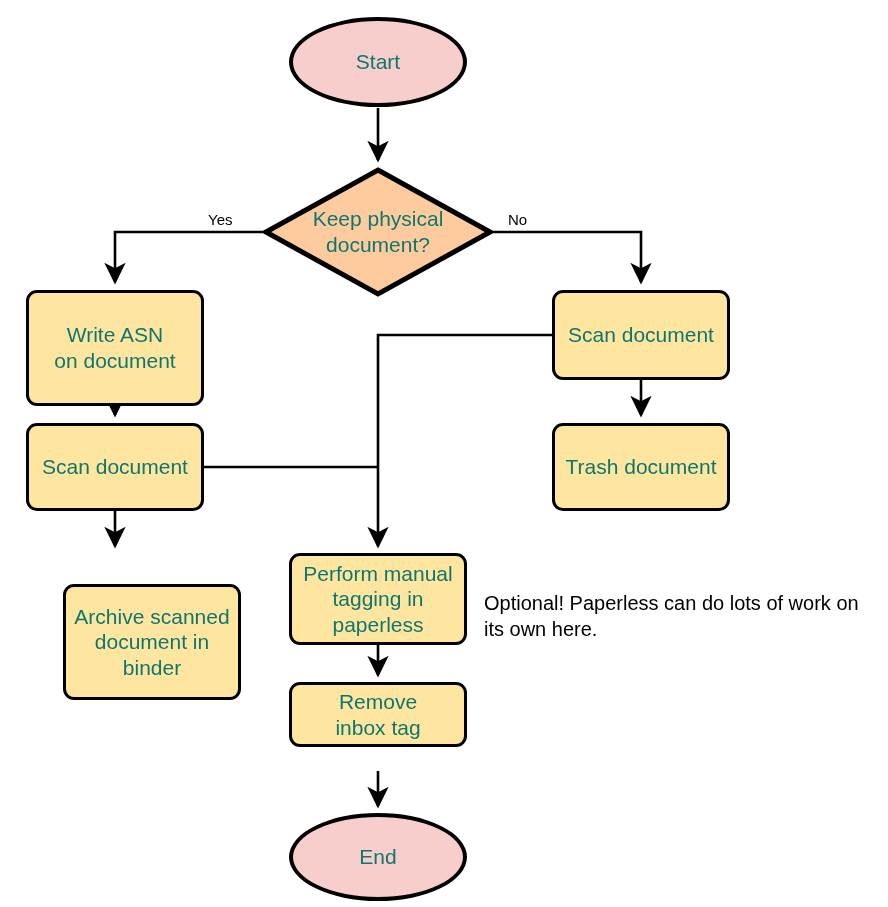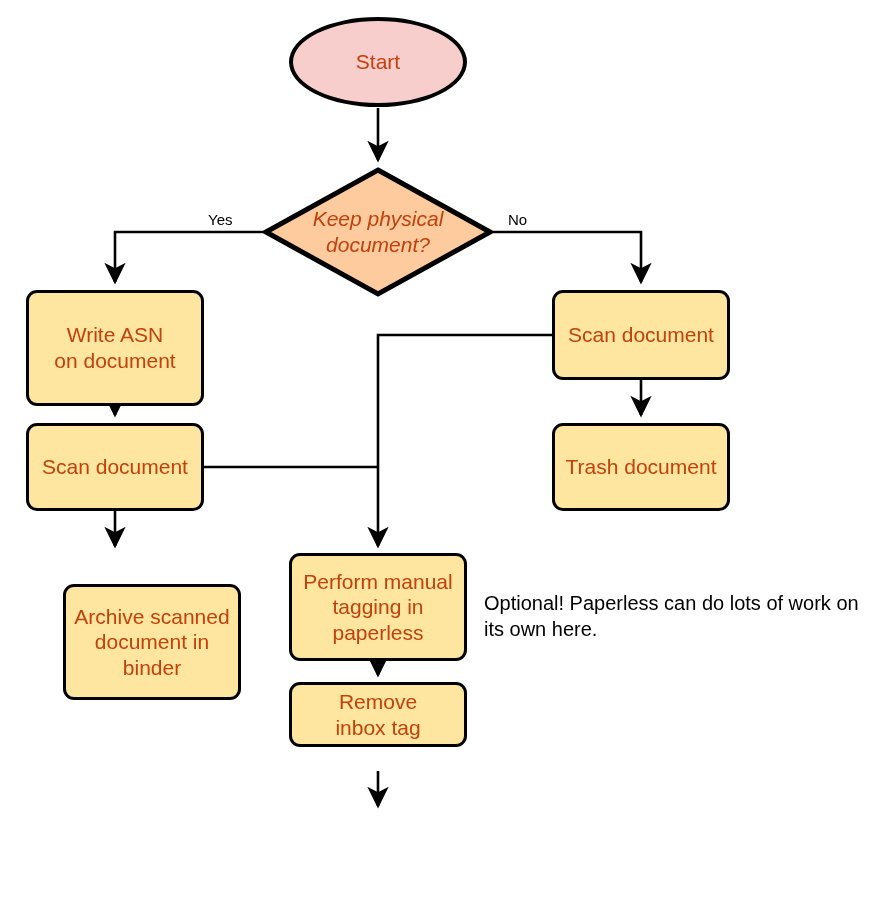--- a/index.html
+++ b/index.html
@@ -30,38 +30,37 @@
   }
   .node {
     position: absolute;
     box-sizing: border-box;
     display: flex;
     align-items: center;
     justify-content: center;
     text-align: center;
     line-height: 1.22;
     font-size: 21px;
-    color: #c2410c;
+    color: #0f766e;
     white-space: pre-line;
   }
   .node-process {
     border: 3.2px solid #000000;
     border-radius: 11px;
     background: #FFE6A0;
     padding: 2px 6px;
   }
   .node-terminator {
     border: 4px solid #000000;
     border-radius: 50%;
     background: #F8CECC;
   }
   .node-decision {
     background: transparent;
     border: none;
-    font-style: italic;
   }
   .decision-shape {
     position: absolute;
     left: 0;
     top: 0;
     width: 100%;
     height: 100%;
   }
   .decision-label {
     position: relative;
@@ -169,28 +168,31 @@
   </div>
 
   <div class="node node-process" style="left:552px; top:290px; width:178px; height:90px;">
     <span>Scan document</span>
   </div>
 
   <div class="node node-process" style="left:552px; top:423px; width:178px; height:88px;">
     <span>Trash document</span>
   </div>
 
-  <div class="node node-process" style="left:289px; top:553px; width:178px; height:108px;">
+  <div class="node node-process" style="left:289px; top:553px; width:178px; height:92px;">
     <span>Perform manual
 tagging in
 paperless</span>
   </div>
 
   <div class="node node-process" style="left:289px; top:682px; width:178px; height:65px;">
     <span>Remove
 inbox tag</span>
   </div>
 
+  <div class="node node-terminator" style="left:289px; top:813px; width:178px; height:88px;">
+    <span>End</span>
+  </div>
 
   <div class="annotation" style="left:484px; top:590px; width:404px;">Optional! Paperless can do lots of work on
 its own here.</div>
 
 </div>
 
 </body></html>

